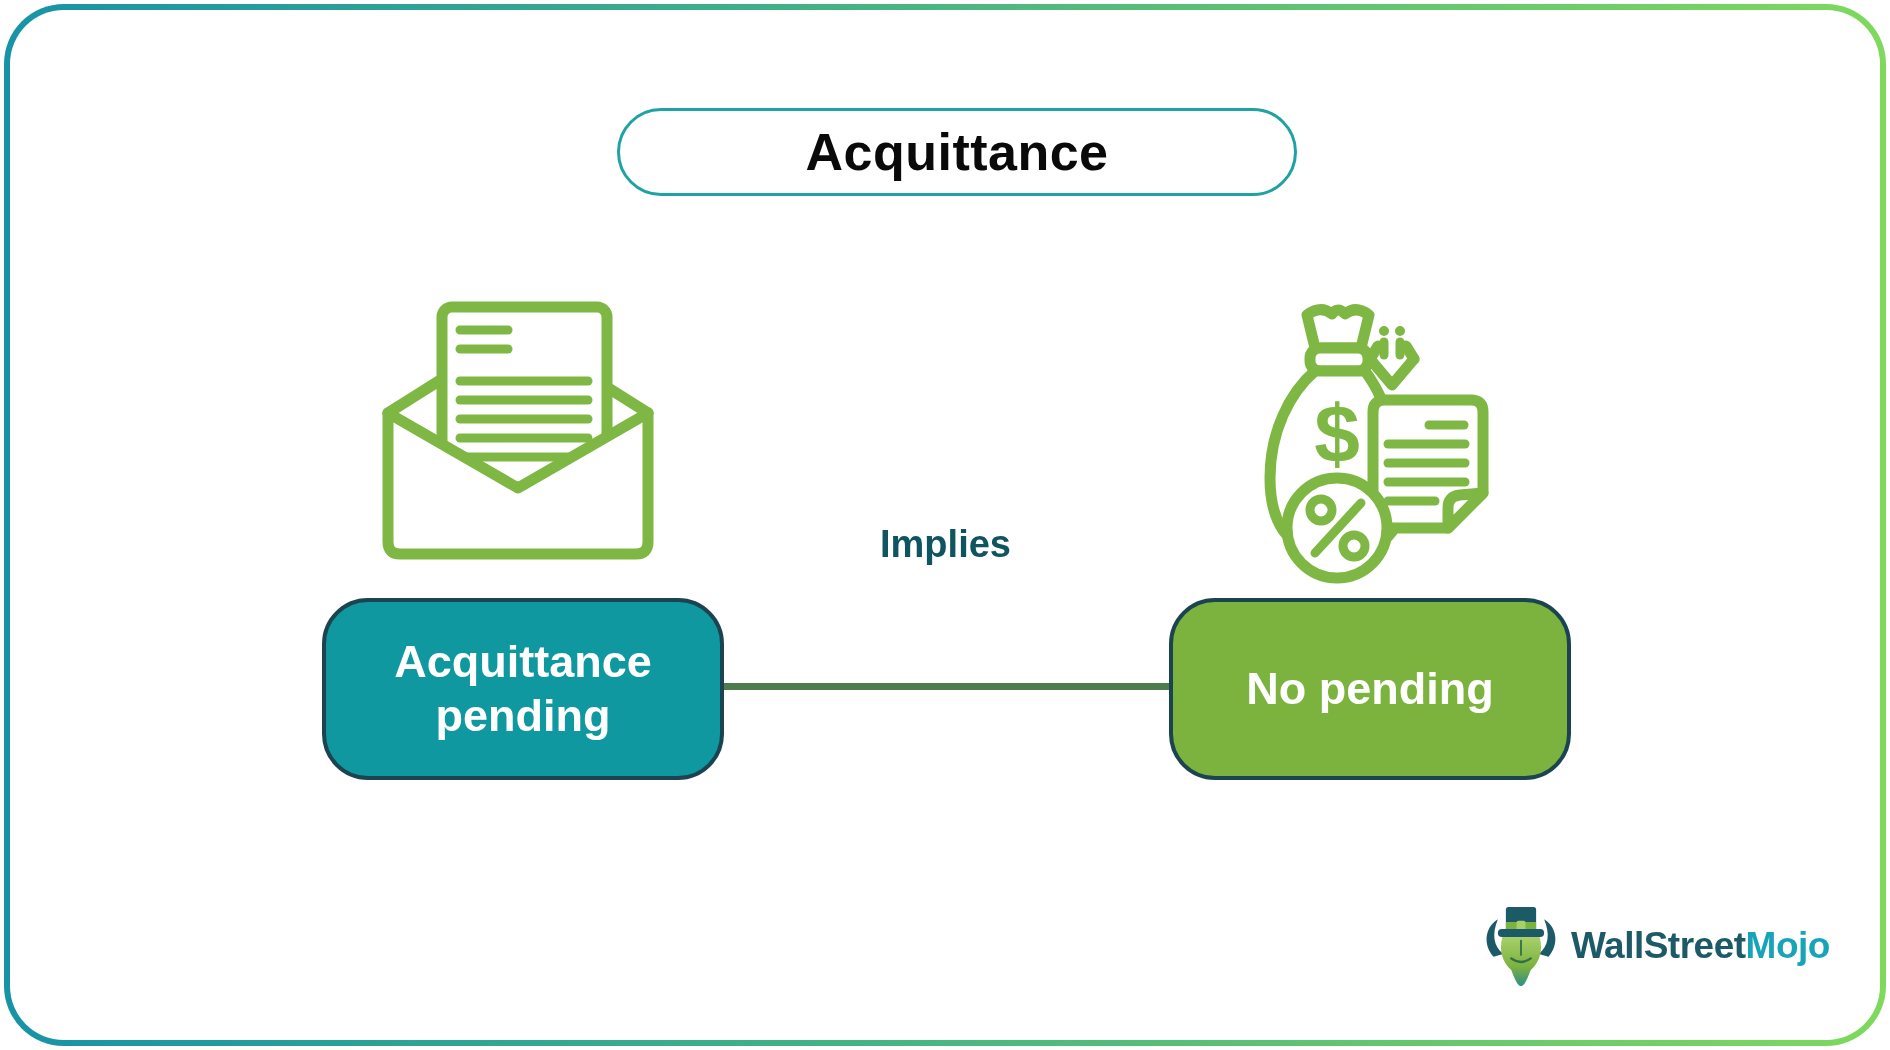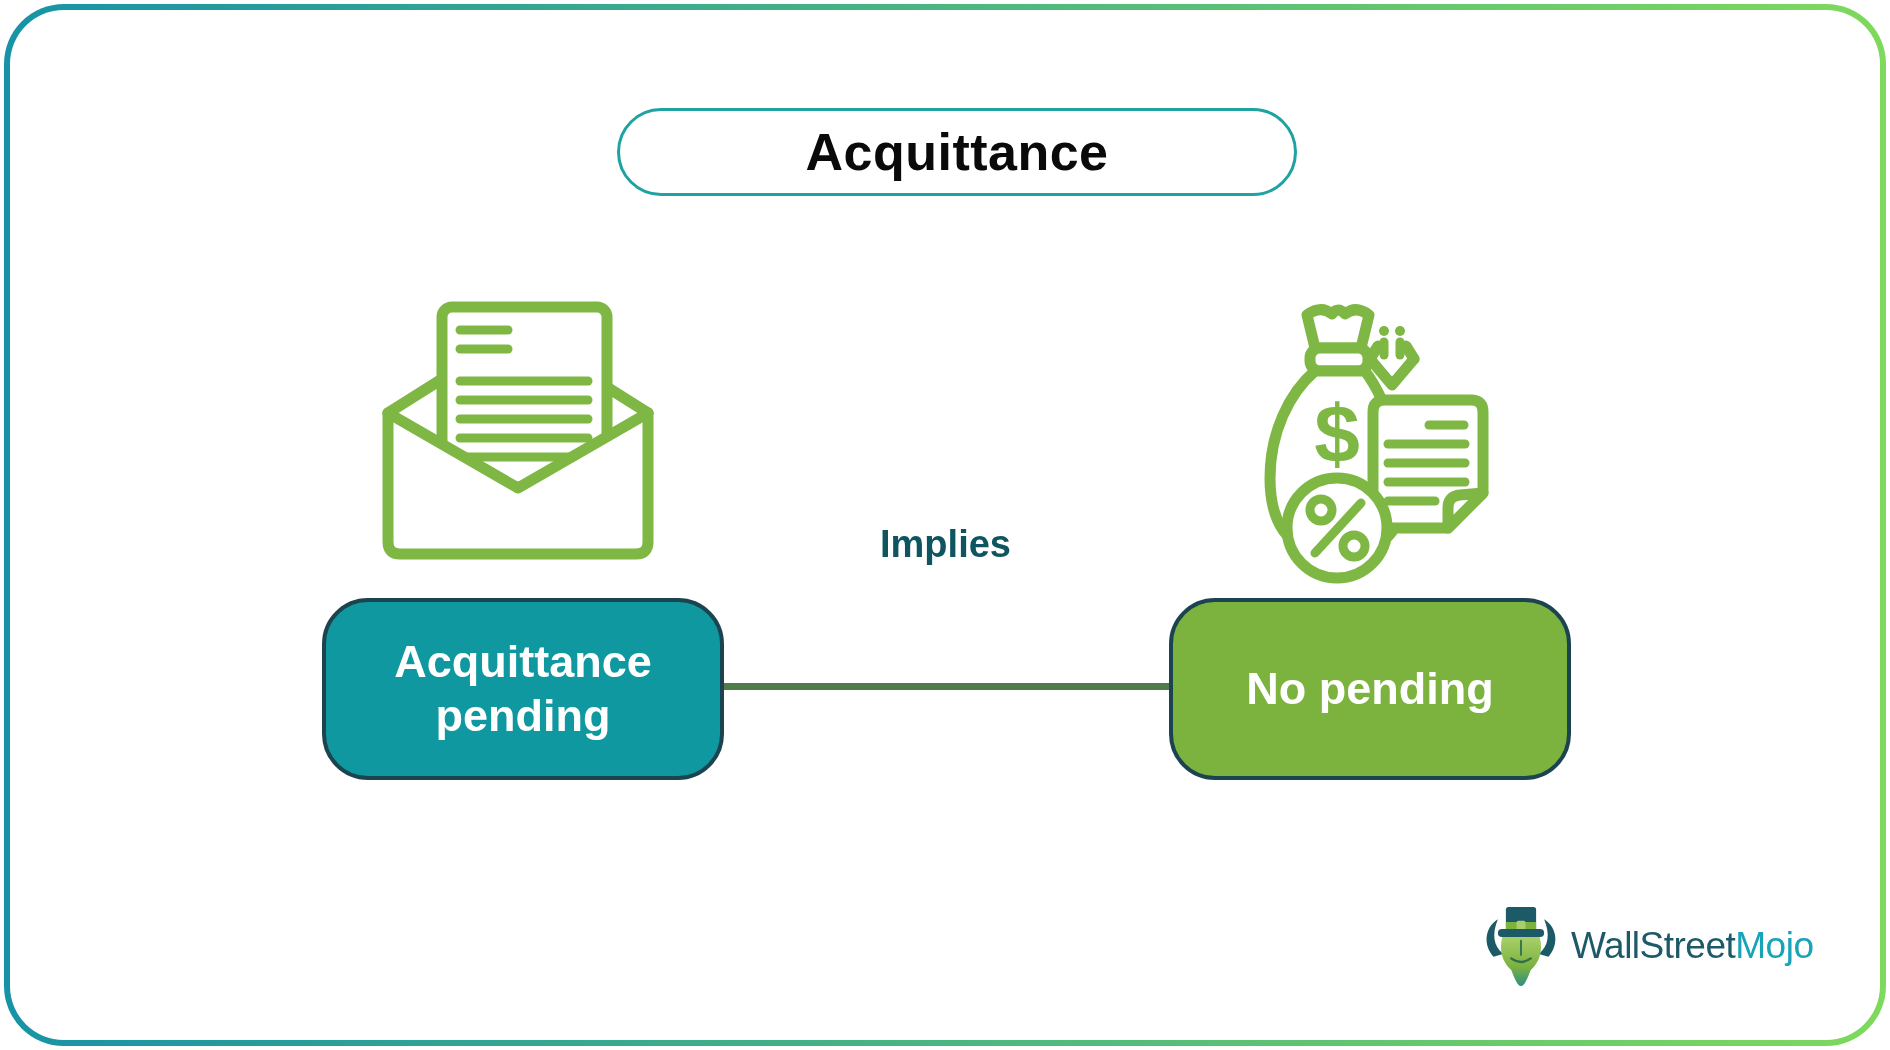--- a/index.html
+++ b/index.html
@@ -55,21 +55,21 @@
     text-align:center;white-space:nowrap;
   }
   .term-box.left{left:322px;background:var(--teal-box-bg,#0F98A0);}
   .term-box.right{left:1148px;background:var(--green-box-bg,#7CB23E);margin-left:21px;}
   
   .logo{
     position:absolute;left:1481px;top:900px;height:92px;display:flex;
     align-items:center;gap:10px;z-index:2;
   }
   .logo-bull{width:80px;height:92px;}
-  .logo-text{font-size:37px;font-weight:normal;letter-spacing:-0.5px;white-space:nowrap;}
+  .logo-text{font-size:37px;font-weight:bold;letter-spacing:-0.5px;white-space:nowrap;}
   .logo-text .primary{color:var(--logo-primary,#1D5A68);}
   .logo-text .secondary{color:var(--logo-secondary,#17A3B8);}
 </style>
 </head>
 <body>
 
 <div class="frame">
   <div class="frame-inner"></div>
 </div>
 

